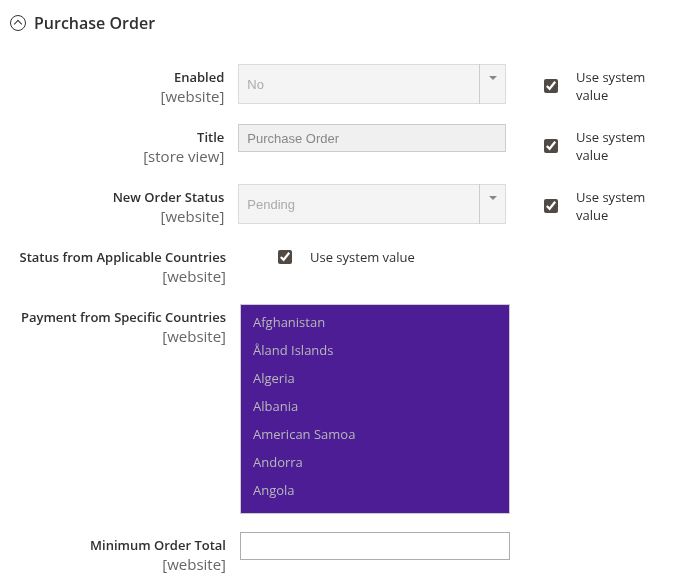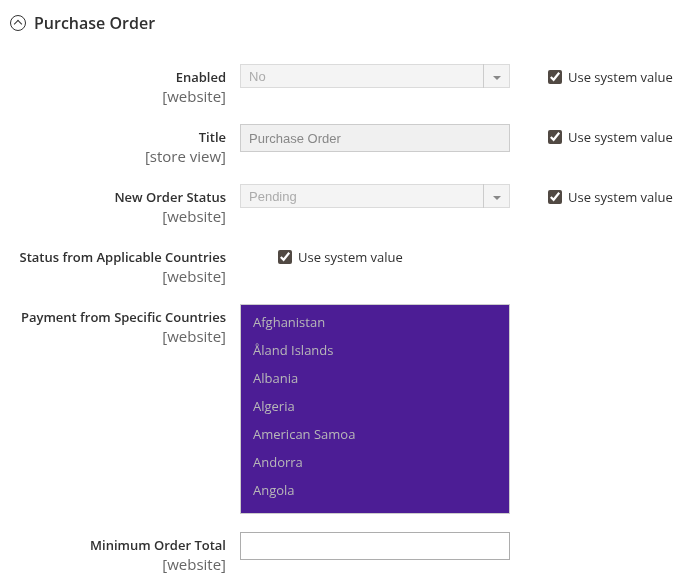--- a/index.html
+++ b/index.html
@@ -64,21 +64,21 @@
     .field-scope {
       font-size: 15px;
       color: #666;
       display: block;
     }
     .field-control {
       width: 270px;
     }
     .field-select {
       width: 100%;
-      height: 24px;
+      height: 40px;
       border: 1px solid #ccc;
       background: #f0f0f0;
       color: #888;
       padding: 0 8px;
       font-size: 13px;
       appearance: none;
       position: relative;
     }
     .select-wrap {
       position: relative;
@@ -115,21 +115,21 @@
     .field-text:disabled {
       background: #f0f0f0;
       color: #888;
       border-color: #ccc;
     }
     .field-use-system {
       display: flex;
       align-items: center;
       padding-left: 38px;
       padding-top: 4px;
-      gap: 6px;
+      gap: 18px;
       font-size: 13px;
       color: #303030;
     }
     .field-use-system input[type=checkbox] {
       width: 14px;
       height: 14px;
       accent-color: #514943;
     }
     .countries-box {
       width: 270px;
@@ -221,22 +221,22 @@
 
 <div class="field-row">
   <div class="field-label">
     <span class="field-label-main">Payment from Specific Countries</span>
     <span class="field-scope">[website]</span>
   </div>
   <div class="field-control">
     <div class="countries-box" id="countries-box">
         <div class="country-item">Afghanistan</div>
         <div class="country-item">Åland Islands</div>
+        <div class="country-item">Algeria</div>
         <div class="country-item">Albania</div>
-        <div class="country-item">Algeria</div>
         <div class="country-item">American Samoa</div>
         <div class="country-item">Andorra</div>
         <div class="country-item">Angola</div>
         <div class="country-item">Anguilla</div>
       </div>
   </div>
 </div>
 
 <div class="field-row">
   <div class="field-label">

